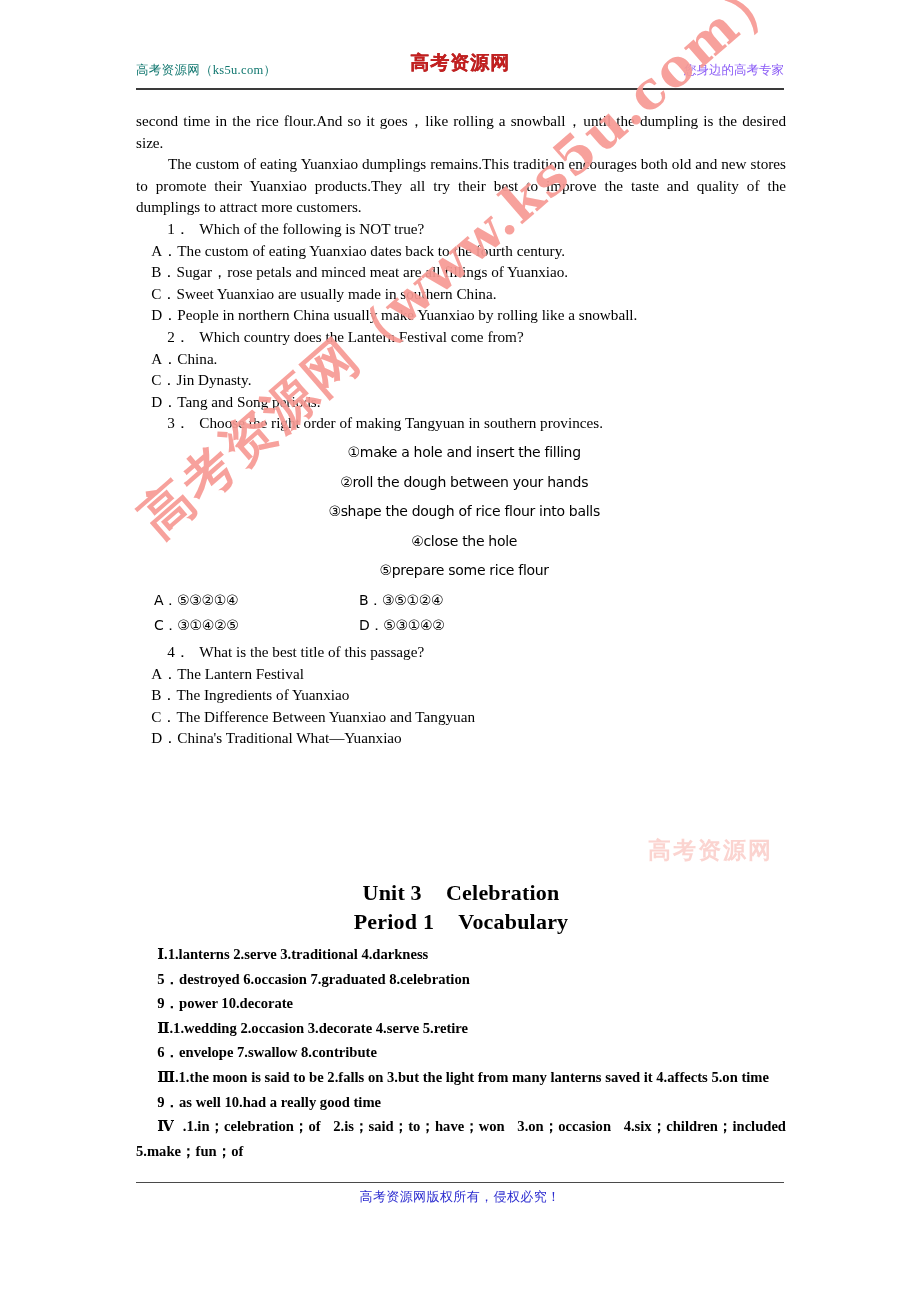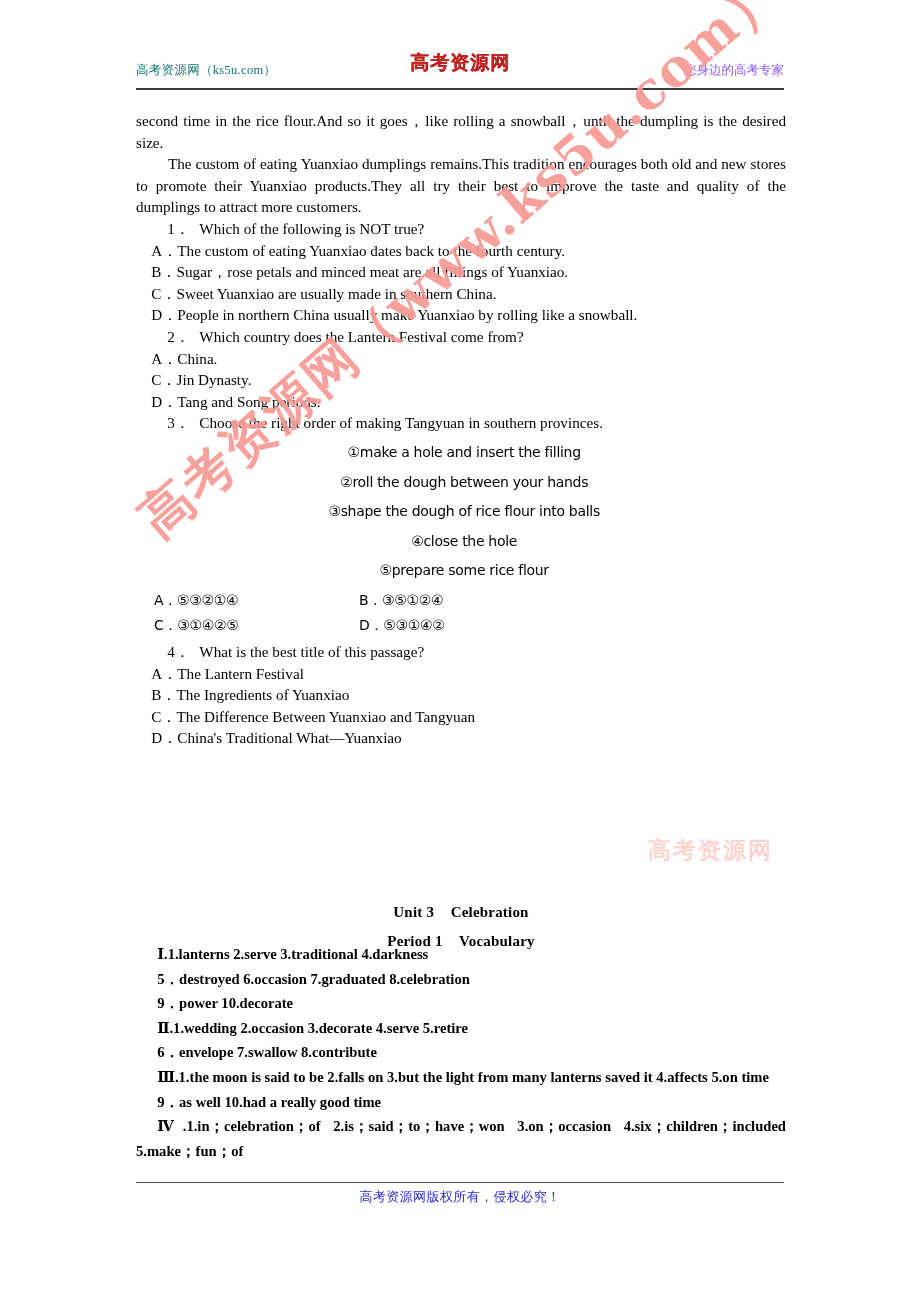--- a/index.html
+++ b/index.html
@@ -119,25 +119,25 @@
   }
   .optrow .oa {
     display: inline-block;
     width: 205px;
   }
 
   
   .unit-heading {
     position: absolute;
     left: 136px;
-    top: 898px;
+    top: 878px;
     width: 650px;
     text-align: center;
     font-weight: bold;
-    font-size: 15px;
+    font-size: 22px;
     line-height: 29px;
     letter-spacing: 0.2px;
   }
   .unit-heading .gap { display: inline-block; width: 1.1em; }
 
   
   .answers {
     position: absolute;
     left: 136px;
     top: 942px;

